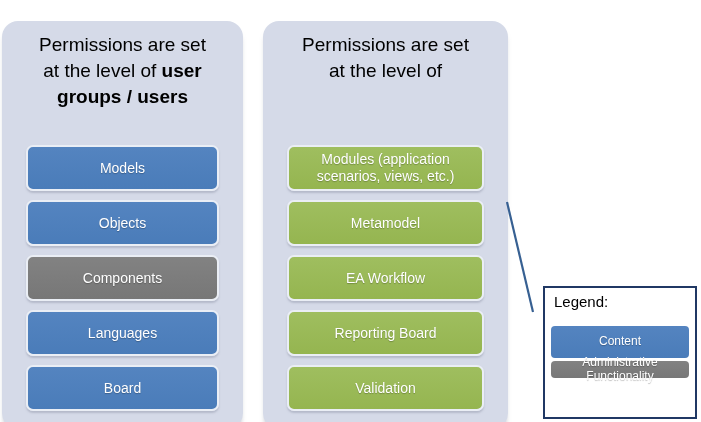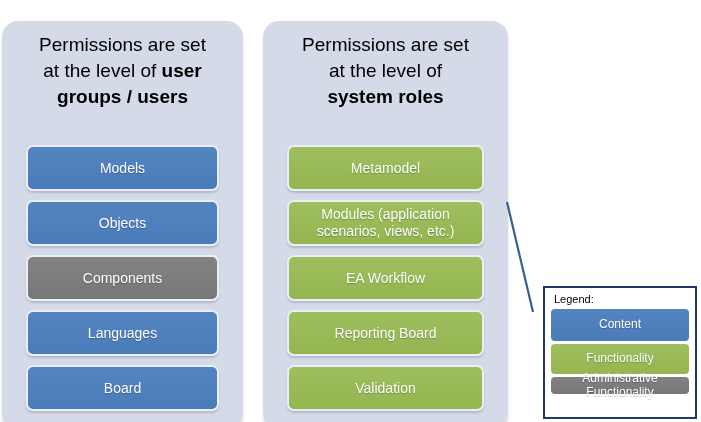--- a/index.html
+++ b/index.html
@@ -75,23 +75,23 @@
     position: absolute;
     left: 543px; top: 286px;
     width: 154px; height: 133px;
     background: #ffffff;
     border: 2px solid #203864;
     padding: 4px 6px 4px 6px;
     display: flex;
     flex-direction: column;
   }
   .legend-title {
-    font-size: 11px;
+    font-size: 15px;
     color: #000000;
-    padding: 1px 0 4px 3px;
+    padding: 1px 0 16px 3px;
   }
   .legend-swatch {
     border-radius: 4px;
     display: flex;
     align-items: center;
     justify-content: center;
     text-align: center;
     color: #ffffff;
     font-size: 12px;
     line-height: 1.12;
@@ -117,34 +117,33 @@
       <div class="box fill-content">Objects</div>
       <div class="box fill-admin">Components</div>
       <div class="box fill-content">Languages</div>
       <div class="box fill-content">Board</div>
     </div>
   </section>
 
   <section class="panel panel-right">
     <h2 class="panel-title"><span>Permissions are set
 at the level of
-</span><span class="bold">system roles</span></h2>
+</span></h2>
     <div class="stack">
+      <div class="box fill-functionality">Modules (application scenarios, views, etc.)</div>
       <div class="box fill-functionality">Metamodel</div>
-      <div class="box fill-functionality">Modules (application scenarios, views, etc.)</div>
       <div class="box fill-functionality">EA Workflow</div>
       <div class="box fill-functionality">Reporting Board</div>
       <div class="box fill-functionality">Validation</div>
     </div>
   </section>
 
   <svg class="connector" viewBox="0 0 701 422" xmlns="http://www.w3.org/2000/svg">
     <line x1="507" y1="202" x2="533" y2="312" stroke="#376092" stroke-width="2.2"></line>
   </svg>
 
   <div class="legend">
     <div class="legend-title">Legend:</div>
     <div class="legend-swatch h1 fill-content">Content</div>
-    <div class="legend-swatch h2 fill-functionality">Functionality</div>
     <div class="legend-swatch h3 fill-admin">Administrative Functionality</div>
   </div>
 
 </div>
 
 </body></html>

